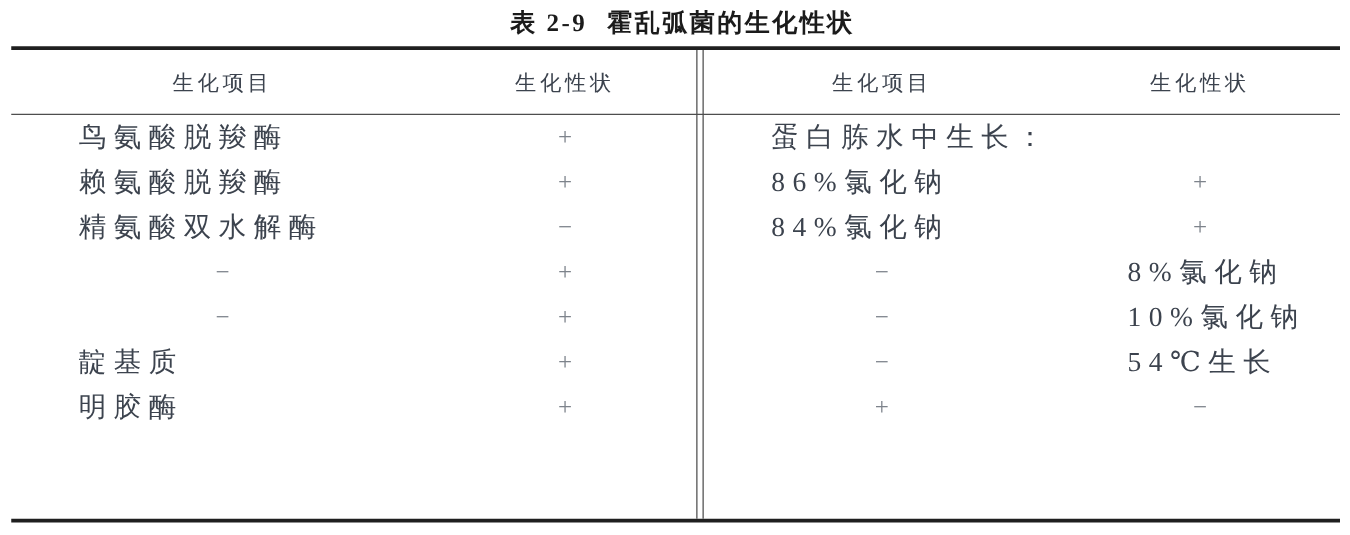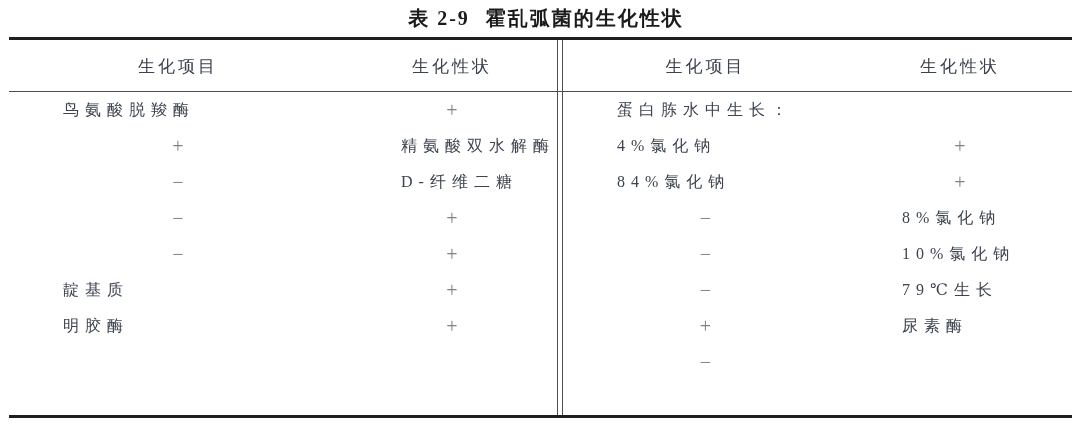--- a/index.html
+++ b/index.html
@@ -54,21 +54,21 @@
   }
   .rows{
     flex:1;
     display:grid;
     grid-auto-rows:36px;
     align-items:center;
   }
   .cell{white-space:nowrap;overflow:visible;}
   .cell.label{
     padding-left:54px;
-    font-size:16px;letter-spacing:6px;
+    font-size:22px;letter-spacing:6px;
     color:var(--text,#3c434e);
   }
   .cell.value{
     text-align:center;
     font-size:20px;
     color:var(--symbol,#7d838b);
   }
 </style>
 </head>
 <body>
@@ -82,24 +82,24 @@
   <div class="tbl">
 
     <div class="half half-left">
       <div class="hrow">
         <div class="hcell hitem">生化项目</div>
         <div class="hcell hval">生化性状</div>
       </div>
       <div class="rows" id="left-rows">
           <div class="cell label">鸟氨酸脱羧酶</div>
           <div class="cell value">+</div>
+          <div class="cell label">赖氨酸脱羧酶</div>
           <div class="cell value">+</div>
           <div class="cell label">精氨酸双水解酶</div>
           <div class="cell value">−</div>
-          <div class="cell label">D-纤维二糖</div>
           <div class="cell value">−</div>
           <div class="cell value">+</div>
           <div class="cell value">−</div>
           <div class="cell value">+</div>
           <div class="cell label">靛基质</div>
           <div class="cell value">+</div>
           <div class="cell label">明胶酶</div>
           <div class="cell value">+</div>
         </div>
     </div>
@@ -107,32 +107,31 @@
     <div class="vrule"></div>
 
     <div class="half half-right">
       <div class="hrow">
         <div class="hcell hitem">生化项目</div>
         <div class="hcell hval">生化性状</div>
       </div>
       <div class="rows" id="right-rows">
           <div class="cell label">蛋白胨水中生长：</div>
           <div class="cell value"></div>
-          <div class="cell label">4%氯化钠</div>
+          <div class="cell label">86%氯化钠</div>
           <div class="cell value">+</div>
           <div class="cell label">84%氯化钠</div>
           <div class="cell value">+</div>
           <div class="cell value">−</div>
           <div class="cell label">8%氯化钠</div>
           <div class="cell value">−</div>
           <div class="cell label">10%氯化钠</div>
           <div class="cell value">−</div>
-          <div class="cell label">79℃生长</div>
+          <div class="cell label">54℃生长</div>
           <div class="cell value">+</div>
-          <div class="cell label">尿素酶</div>
           <div class="cell value">−</div>
         </div>
     </div>
 
     <div class="hsep"></div>
   </div>
 
 </div>
 
 </body></html>

